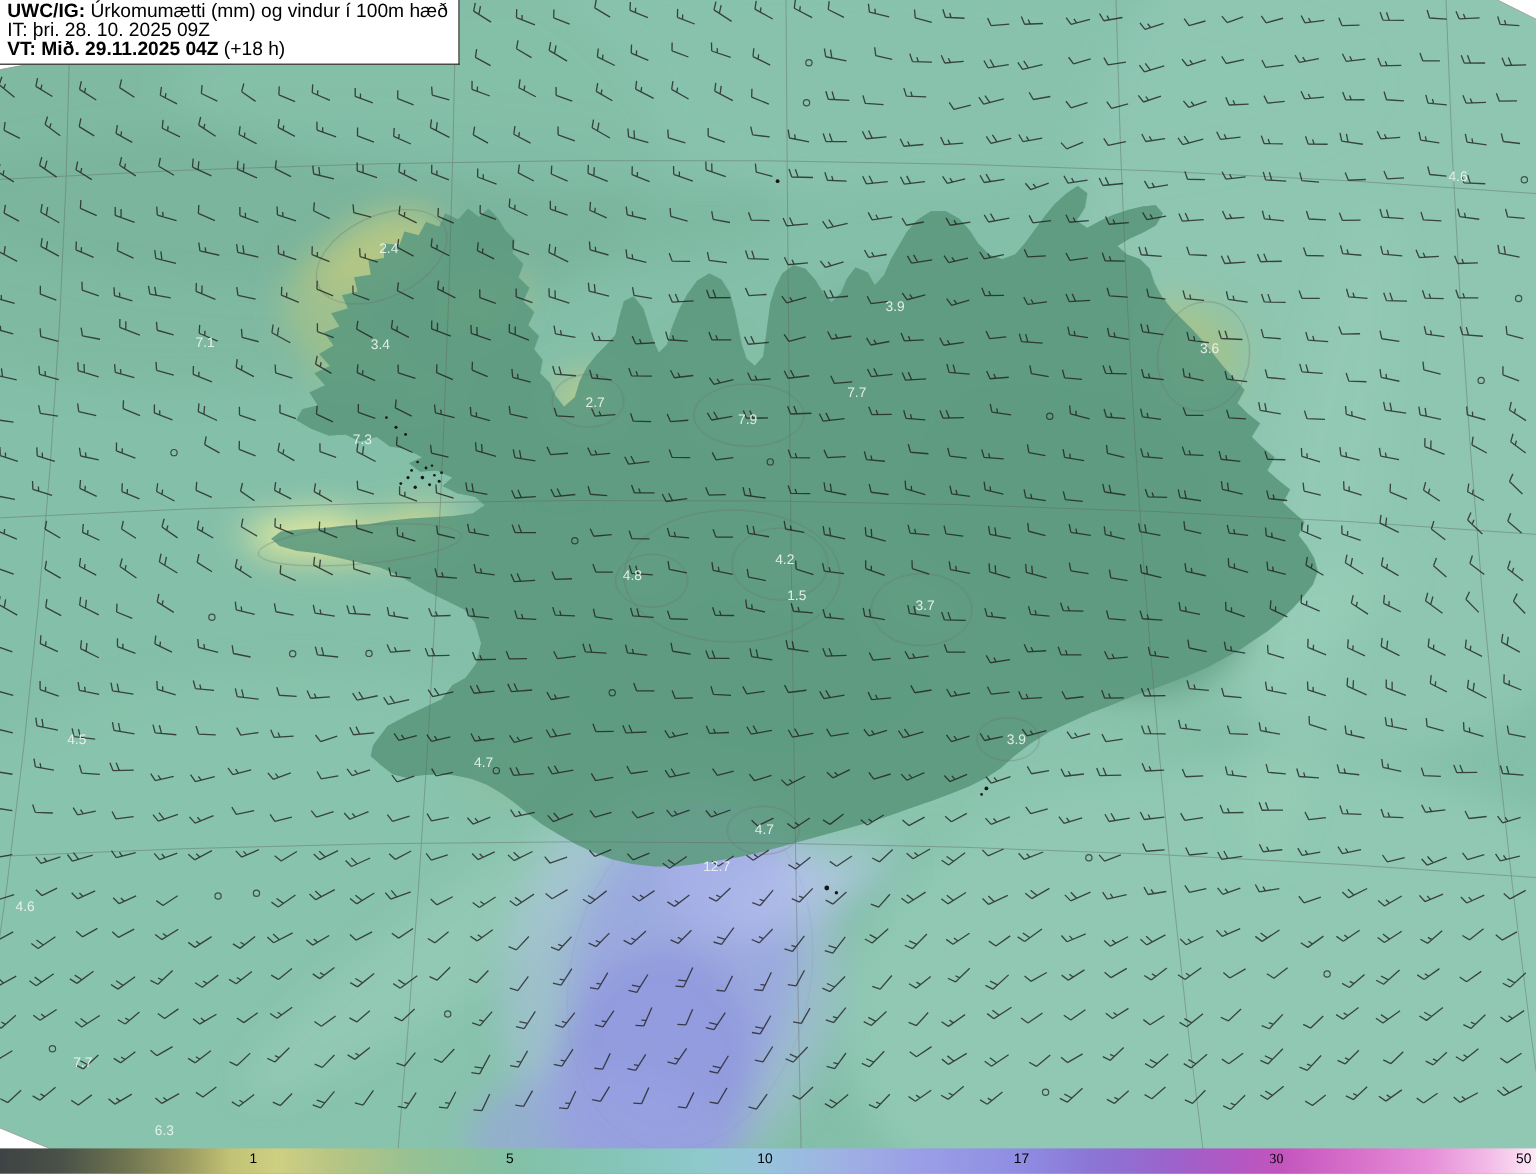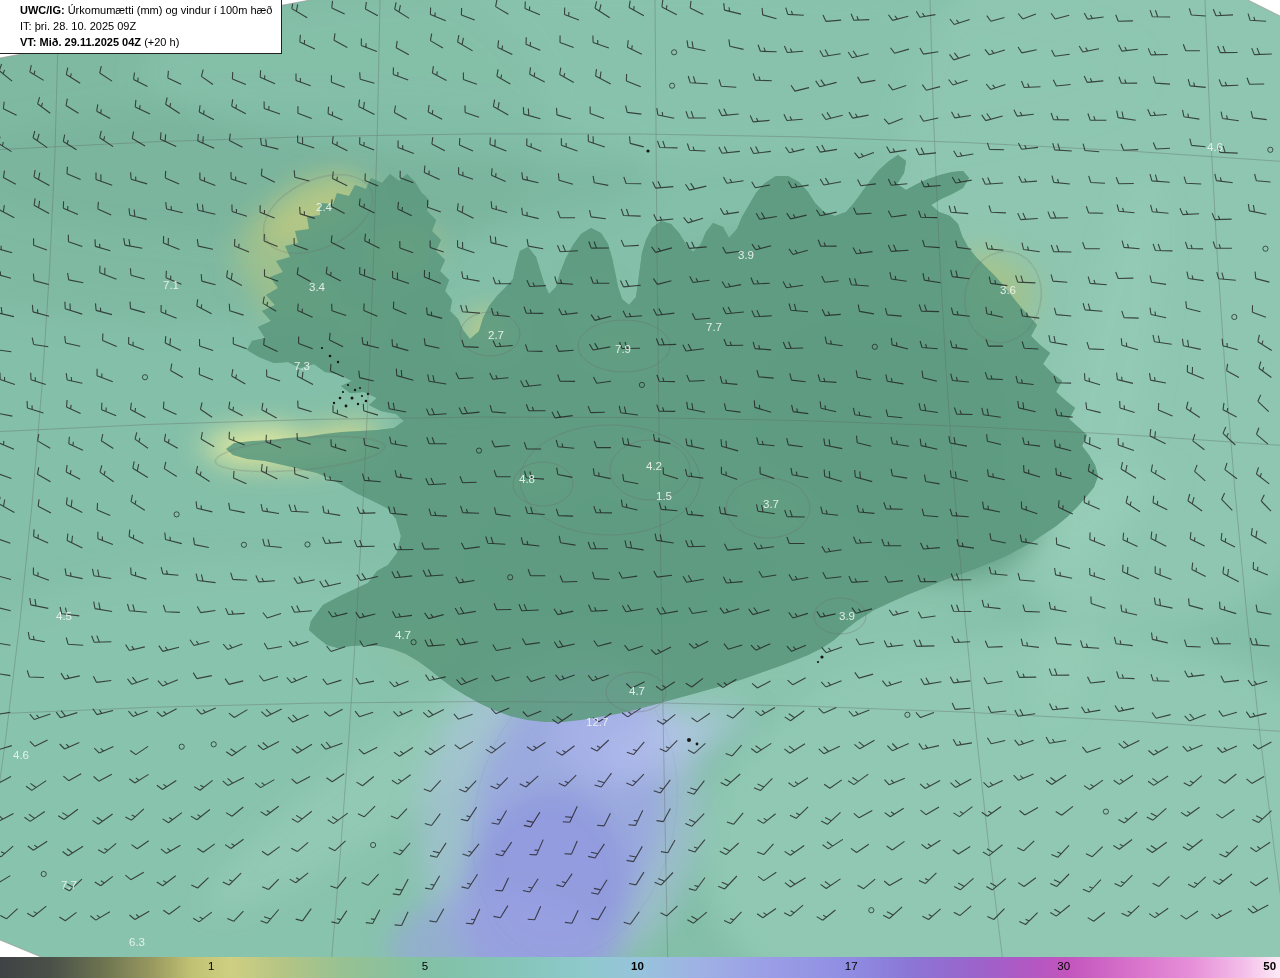--- a/index.html
+++ b/index.html
@@ -1,18 +1,18 @@
 <!DOCTYPE html>
 <html><head>
 <meta charset="utf-8">
 <style>
   html,body{margin:0;padding:0;background:#ffffff;}
   .stage{position:relative;width:1280px;height:978px;overflow:hidden;background:#84bfa9;font-family:"Liberation Sans",sans-serif;}
   #map-svg{position:absolute;left:0;top:0;display:block;}
-  .title-box{position:absolute;top:0;left:0;z-index:6;background:#ffffff;border-right:1px solid #222;border-bottom:1px solid #222;padding:2px 9px 3px 20px;font-size:11px;line-height:16px;color:#000;white-space:nowrap;}
+  .title-box{position:absolute;top:0;left:0;z-index:6;background:#ffffff;border-right:1px solid #222;border-bottom:1px solid #222;padding:2px 9px 3px 6px;font-size:16px;line-height:16px;color:#000;white-space:nowrap;}
   .title-box b{font-weight:bold;}
   .colorbar{position:absolute;left:0;right:0;bottom:0;height:21px;z-index:6;}
   #cb-grad{position:absolute;left:0;top:0;right:0;bottom:0;}
   #cb-ticks{position:absolute;left:0;top:0;right:0;bottom:0;}
   .cb-tick{position:absolute;top:3px;transform:translateX(-50%);font-size:11.5px;color:#000;}
   text.vlabel{font-family:"Liberation Sans",sans-serif;font-size:11.5px;fill:#eef4f0;opacity:.92;}
 </style>
 </head>
 <body>
 
@@ -187,28 +187,28 @@
       <polygon points="1248,0 1280,0 1280,16" fill="#ffffff"></polygon>
       <line x1="0" y1="58" x2="310" y2="0" stroke="#9a9a9a" stroke-width="0.7"></line>
       <line x1="0" y1="940" x2="92" y2="978" stroke="#9a9a9a" stroke-width="0.7"></line>
       <line x1="1248" y1="0" x2="1280" y2="16" stroke="#9a9a9a" stroke-width="0.7"></line>
     </g>
   </svg>
 
   <div class="title-box">
     <div><b>UWC/IG:</b><span> Úrkomumætti (mm) og vindur í 100m hæð</span></div>
     <div><span>IT:</span><span> þri. 28. 10. 2025 09Z</span></div>
-    <div><b>VT: Mið. 29.11.2025 04Z</b><span> (+20 h)</span></div>
+    <div><b>VT: Mið. 29.11.2025 04Z</b><span> (+18 h)</span></div>
   </div>
 
   <div class="colorbar">
     <div id="cb-grad" style="background: linear-gradient(90deg, rgb(63, 67, 69) 0%, rgb(74, 81, 72) 4%, rgb(109, 115, 80) 8%, rgb(154, 154, 96) 12%, rgb(194, 194, 116) 15%, rgb(207, 207, 130) 18%, rgb(181, 197, 132) 22%, rgb(150, 193, 147) 27%, rgb(130, 193, 166) 33.3%, rgb(132, 197, 184) 40%, rgb(143, 201, 205) 46%, rgb(151, 195, 220) 50%, rgb(159, 176, 228) 55%, rgb(154, 158, 230) 60%, rgb(143, 140, 226) 66.6%, rgb(139, 118, 214) 71%, rgb(154, 100, 204) 76%, rgb(176, 88, 196) 80%, rgb(194, 85, 189) 83.3%, rgb(214, 111, 201) 88%, rgb(230, 142, 216) 93%, rgb(243, 188, 232) 97%, rgb(253, 233, 246) 100%);"></div>
     <div id="cb-ticks">
         <span class="cb-tick" style="left: 16.5%;">1</span>
         <span class="cb-tick" style="left: 33.2%;">5</span>
-        <span class="cb-tick" style="left: 49.8%; font-weight: bold;">10</span>
+        <span class="cb-tick" style="left: 49.8%;">10</span>
         <span class="cb-tick" style="left: 66.5%;">17</span>
-        <span class="cb-tick" style="left: 83.1%;">30</span>
-        <span class="cb-tick" style="left: 99.2%; font-weight: bold;">50</span>
+        <span class="cb-tick" style="left: 83.1%; font-family: Liberation Serif, serif;">30</span>
+        <span class="cb-tick" style="left: 99.2%;">50</span>
       </div>
   </div>
 
 </div>
 
 </body></html>

